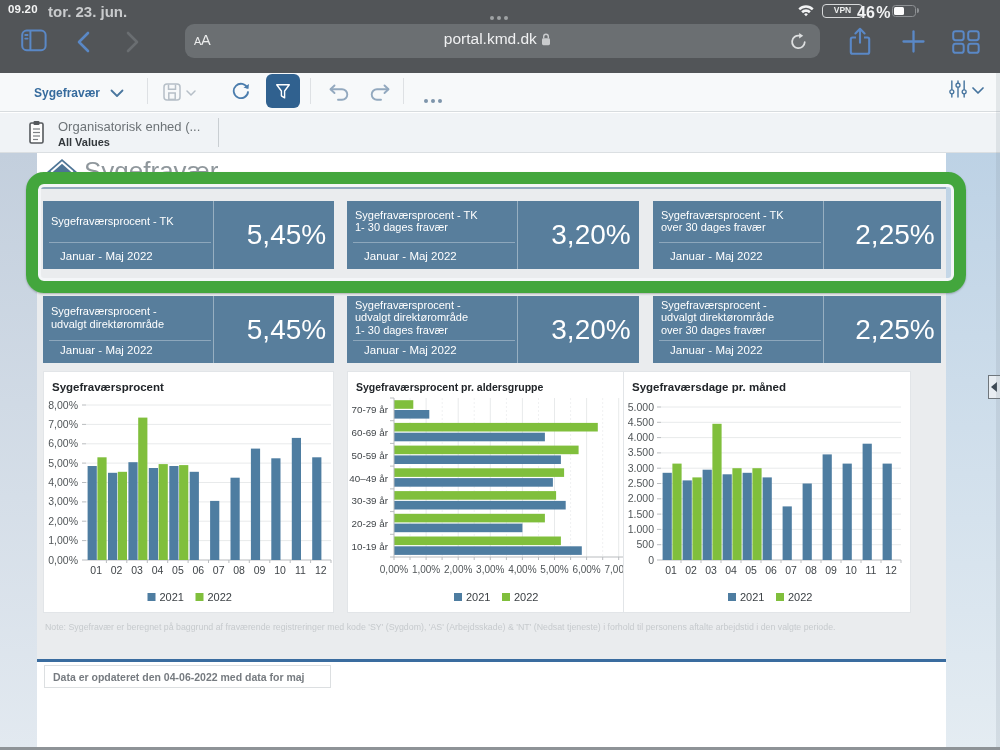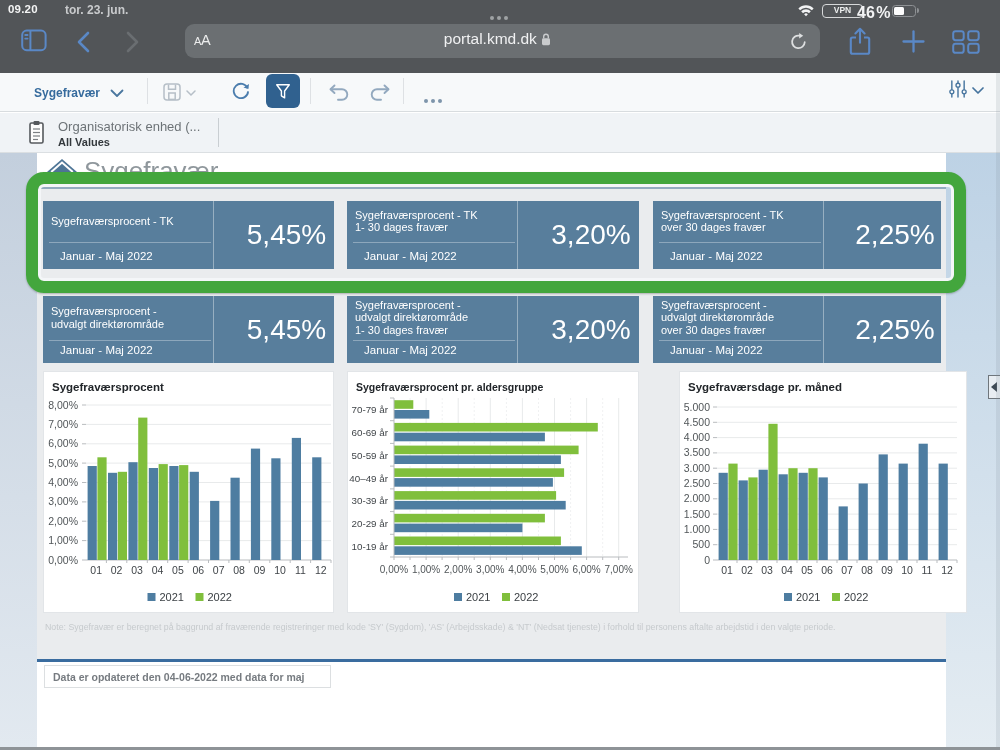--- a/index.html
+++ b/index.html
@@ -2,21 +2,21 @@
 <html><head><meta charset="utf-8">
 <style>
 * { margin:0; padding:0; box-sizing:border-box; }
 html,body { width:1000px; height:750px; overflow:hidden; }
 body { font-family:"Liberation Sans", sans-serif; background:#fff; }
 #app { position:relative; width:1000px; height:750px; overflow:hidden; }
 
 .abs { position:absolute; }
 .statusbar { position:absolute; left:0; top:0; width:1000px; height:73px; background:#525558; }
 .st-time { position:absolute; left:8px; top:3px; font-size:11.5px; font-weight:bold; color:#f4f5f5; letter-spacing:.2px;text-align:center; }
-.st-date { position:absolute; left:48px; top:3px; font-size:12px; font-weight:bold; color:#c9cbcd;margin-left:17px; }
+.st-date { position:absolute; left:48px; top:3px; font-size:15px; font-weight:bold; color:#c9cbcd; }
 .st-dots { position:absolute; left:490px; top:6px; }
 .st-dots i { display:inline-block; width:4px; height:4px; border-radius:50%; background:#9fa2a4; margin-right:3px; }
 .st-vpn { position:absolute; left:822px; top:4px; width:41px; height:14px; border:1.4px solid #d6d8d9; border-radius:4px; color:#eceeee; font-size:8.5px; font-weight:bold; text-align:center; line-height:11.5px; }
 .st-batt-txt { position:absolute; left:857px; top:4px; font-size:16px; font-weight:bold; color:#f2f3f4; }
 .st-batt { position:absolute; left:892px; top:4.5px; width:24px; height:12px; border:1.1px solid #8e9194; border-radius:3.5px; }
 .st-batt-fill { position:absolute; left:1px; top:1px; width:10px; height:8px; background:#fdfdfd; border-radius:1.5px; }
 .st-batt-cap { position:absolute; left:917px; top:8px; width:2px; height:5px; background:#8e9194; border-radius:0 2px 2px 0; }
 .urlbar { position:absolute; left:185px; top:24px; width:635px; height:34px; background:#6b6f72; border-radius:9px; }
 .aa { position:absolute; left:9px; top:11px; font-size:11px; color:#eceded; }
 .AA { position:absolute; left:16px; top:8px; font-size:14.5px; color:#eceded; }
@@ -378,21 +378,21 @@
         <text x="238.6" y="201" font-size="10" fill="#515659" text-anchor="middle">6,00%</text>
         <line x1="238.6" y1="185" x2="238.6" y2="188" stroke="#b9bcbf" stroke-width="1"></line>
         <line x1="254.7" y1="185" x2="254.7" y2="188" stroke="#b9bcbf" stroke-width="1"></line>
         <text x="270.7" y="201" font-size="10" fill="#515659" text-anchor="middle">7,00%</text>
         <line x1="270.7" y1="185" x2="270.7" y2="188" stroke="#b9bcbf" stroke-width="1"></line>
         <rect x="106.0" y="221" width="8" height="8" fill="#4e7da1"></rect>
         <text x="118.0" y="228.5" font-size="11" fill="#3c4145">2021</text>
         <rect x="154.0" y="221" width="8" height="8" fill="#80bf3c"></rect>
         <text x="166.0" y="228.5" font-size="11" fill="#3c4145">2022</text>
       </svg></div>
-<div class="chart" style="left:679px;top:371px;width:288px;height:242px"><svg width="288" height="242" font-family="Liberation Sans, sans-serif">
+<div class="chart" style="left:623px;top:371px;width:288px;height:242px"><svg width="288" height="242" font-family="Liberation Sans, sans-serif">
         <text x="8" y="19" font-size="11.5" font-weight="bold" fill="#212529">Sygefraværsdage pr. måned</text>
         <line x1="33" y1="188.0" x2="37" y2="188.0" stroke="#b9bcbf" stroke-width="1"></line>
         <text x="30" y="191.5" font-size="10.5" fill="#515659" text-anchor="end">0</text>
         <line x1="37" y1="172.7" x2="277" y2="172.7" stroke="#e8eaeb" stroke-width="1"></line>
         <line x1="33" y1="172.7" x2="37" y2="172.7" stroke="#b9bcbf" stroke-width="1"></line>
         <text x="30" y="176.2" font-size="10.5" fill="#515659" text-anchor="end">500</text>
         <line x1="37" y1="157.4" x2="277" y2="157.4" stroke="#e8eaeb" stroke-width="1"></line>
         <line x1="33" y1="157.4" x2="37" y2="157.4" stroke="#b9bcbf" stroke-width="1"></line>
         <text x="30" y="160.9" font-size="10.5" fill="#515659" text-anchor="end">1.000</text>
         <line x1="37" y1="142.1" x2="277" y2="142.1" stroke="#e8eaeb" stroke-width="1"></line>

